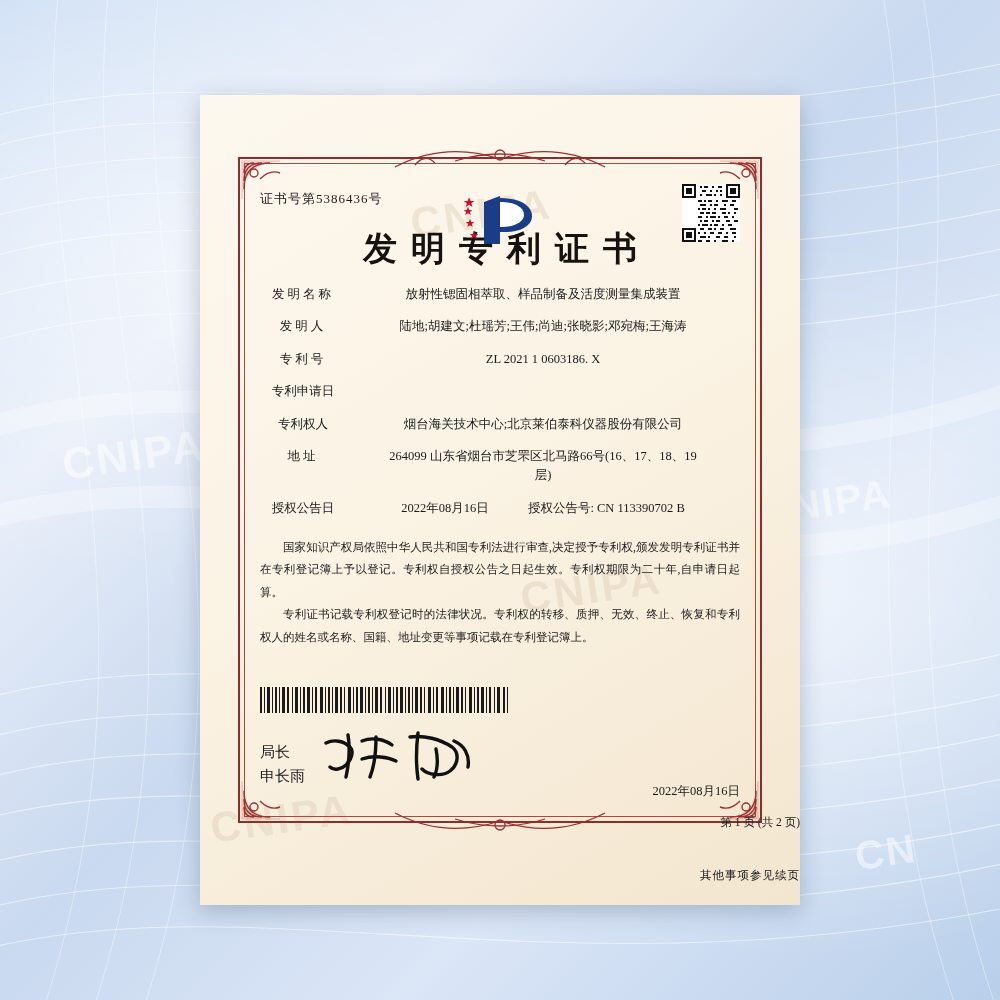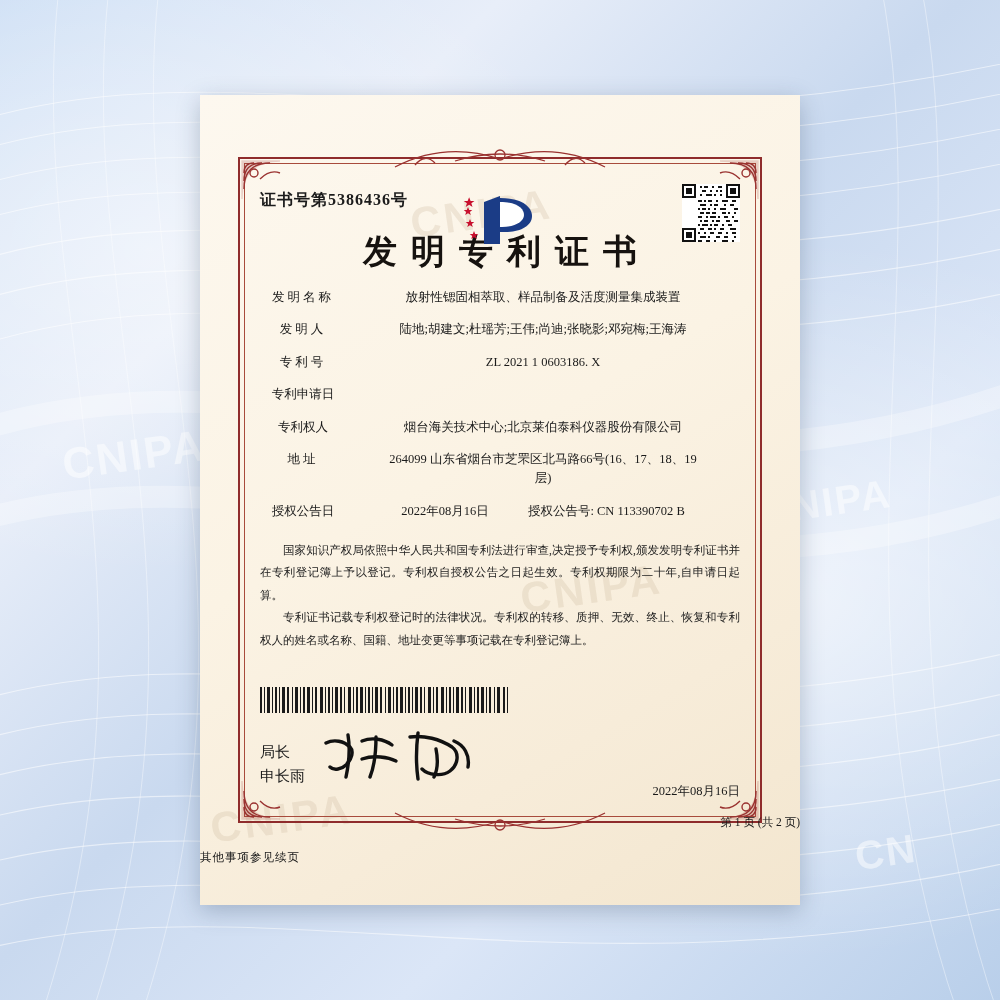--- a/index.html
+++ b/index.html
@@ -50,23 +50,22 @@
   }
   .corner{position:absolute;width:62px;height:62px;}
   .corner svg{width:62px;height:62px;}
   .topdeco{position:absolute;left:50%;transform:translateX(-50%);top:44px;width:230px;height:34px;}
   .botdeco{position:absolute;left:50%;transform:translateX(-50%);bottom:64px;width:230px;height:34px;}
 
   
   #content{position:absolute;left:60px;top:95px;right:60px;}
 
   #certno{
-    font-size:16px;color:#1b1b1b;letter-spacing:1px;
+    font-size:13px;color:#1b1b1b;letter-spacing:1px;
     font-family:"Liberation Serif", serif;
-    font-weight:bold;
   }
 
   
   #logo{position:absolute;left:50%;transform:translateX(-50%);top:-2px;width:92px;height:62px;}
   
   #qr{position:absolute;right:0;top:-6px;width:58px;height:58px;}
   #qr svg{width:58px;height:58px;}
 
   #title{
     margin-top:18px;text-align:center;font-size:34px;letter-spacing:14px;
@@ -86,21 +85,21 @@
 
   
   #barcode{position:absolute;left:60px;top:592px;width:250px;height:26px;}
 
   
   #signblock{position:absolute;left:60px;top:645px;font-size:15px;color:#1a1a1a;line-height:1.6;}
   #sign-img{position:absolute;left:118px;top:630px;width:160px;height:60px;}
   #date{position:absolute;right:60px;top:688px;font-size:12.5px;color:#1a1a1a;}
 
   #pageno{position:absolute;left:0;right:0;top:720px;text-align:right;font-size:11.5px;color:#1a1a1a;}
-  #footnote{position:absolute;left:0;right:0;top:755px;text-align:left;font-size:11.5px;color:#1a1a1a;letter-spacing:1px;}
+  #footnote{position:absolute;left:0;right:0;top:773px;text-align:right;font-size:11.5px;color:#1a1a1a;letter-spacing:1px;}
 </style>
 </head>
 <body>
 
 <div id="bg">
   <svg viewBox="0 0 1000 1000" preserveAspectRatio="none">
     <g fill="none" stroke="rgba(255,255,255,0.55)" stroke-width="1.1">
       <path d="M-20,120 C250,40 520,170 1020,60"></path>
       <path d="M-20,150 C250,70 520,200 1020,90"></path>
       <path d="M-20,185 C250,105 520,235 1020,125"></path>

